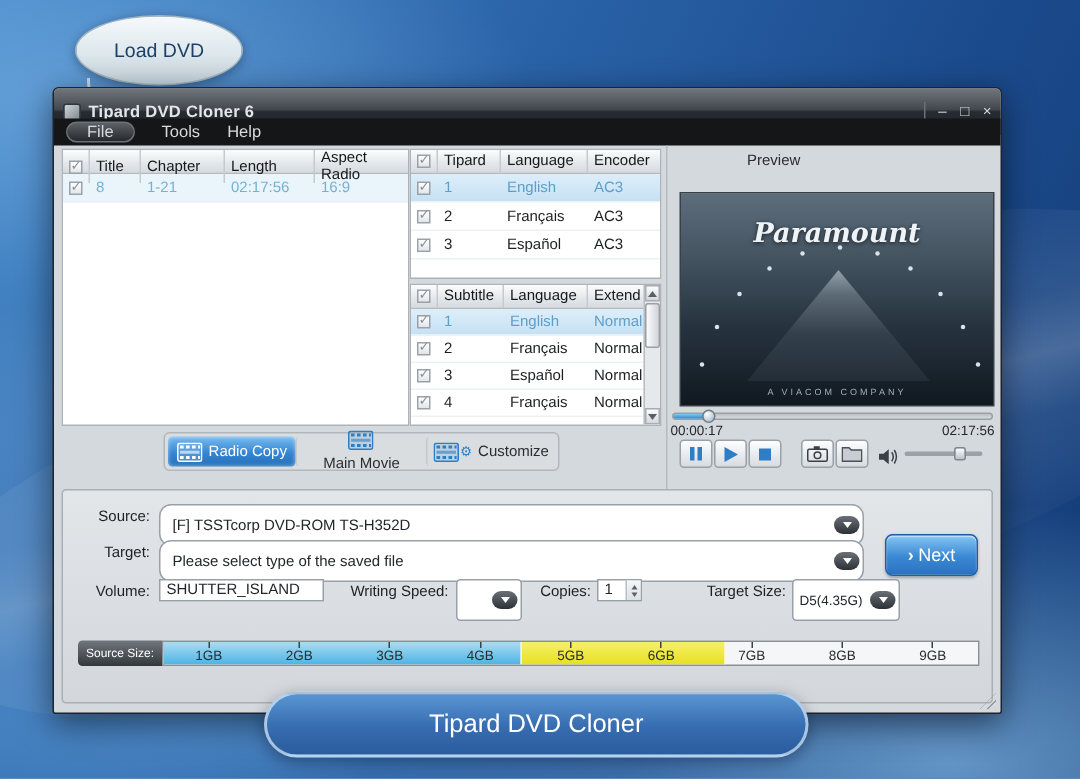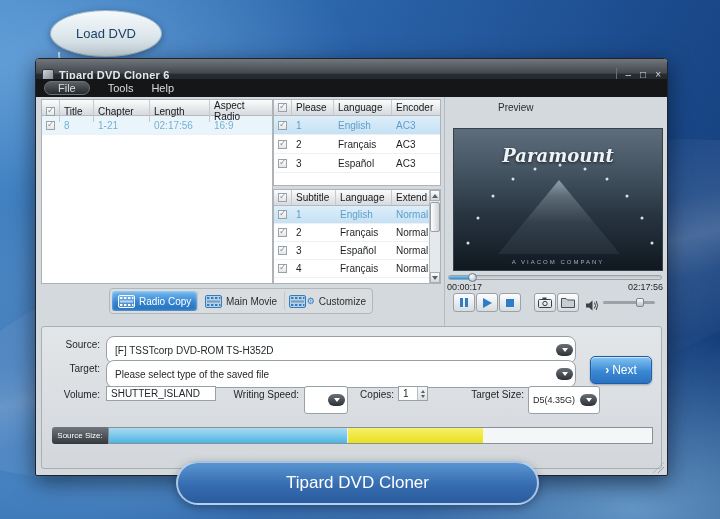--- a/index.html
+++ b/index.html
@@ -226,21 +226,21 @@
         <div class="td">02:17:56</div>
         <div class="td">16:9</div>
       </div>
     </div>
 
     <div class="tbl track-tbl">
       <div class="thead cols-track">
         <div class="th">
             <span class="cb checked"></span>
           </div>
-        <div class="th">Please</div>
+        <div class="th">Tipard</div>
         <div class="th">Language</div>
         <div class="th last">Encoder</div>
       </div>
       <div class="trow sel cols-track">
         <div class="td">
             <span class="cb checked"></span>
           </div>
         <div class="td">1</div>
         <div class="td">English</div>
         <div class="td">AC3</div>
@@ -325,21 +325,21 @@
             <rect x="10" y="2" width="2.4" height="2" fill="currentColor"></rect>
             <rect x="14" y="2" width="1.4" height="2" fill="currentColor"></rect>
           <rect x="2" y="9" width="2.4" height="2" fill="currentColor"></rect>
             <rect x="6" y="9" width="2.4" height="2" fill="currentColor"></rect>
             <rect x="10" y="9" width="2.4" height="2" fill="currentColor"></rect>
             <rect x="14" y="9" width="1.4" height="2" fill="currentColor"></rect>
           <rect x="2" y="5.5" width="13" height="2" fill="currentColor" opacity="0.6"></rect>
         </svg>
         <span>Radio Copy</span>
       </div>
-      <div class="mode-btn" style="color:#2d7ec6;">
+      <div class="mode-btn" style="color:#2d7ec6;flex-direction:column;">
         <svg width="17" height="13" viewBox="0 0 17 13">
           <rect x="0.5" y="0.5" width="16" height="12" rx="1.5" fill="currentColor" opacity="0.15"></rect>
           <rect x="0.5" y="0.5" width="16" height="12" rx="1.5" fill="none" stroke="currentColor"></rect>
           <rect x="2" y="2" width="2.4" height="2" fill="currentColor"></rect>
             <rect x="6" y="2" width="2.4" height="2" fill="currentColor"></rect>
             <rect x="10" y="2" width="2.4" height="2" fill="currentColor"></rect>
             <rect x="14" y="2" width="1.4" height="2" fill="currentColor"></rect>
           <rect x="2" y="9" width="2.4" height="2" fill="currentColor"></rect>
             <rect x="6" y="9" width="2.4" height="2" fill="currentColor"></rect>
             <rect x="10" y="9" width="2.4" height="2" fill="currentColor"></rect>
@@ -466,20 +466,31 @@
       <span class="flabel" style="left:420px; top:62px; width:62px;">Target Size:</span>
       <div class="combo" style="left:486px; top:59px; width:72px; border-radius:3px; padding-left:4px;">
         <span class="combo-text" style="font-size:9px;">D5(4.35G)</span>
         <span class="combo-arrow"></span>
       </div>
 
       <div class="srcsize-label">Source Size:</div>
       <div class="sizebar">
         <div class="seg blue"></div>
         <div class="seg yellow"></div>
+        <div class="size-ticks">
+          <span class="size-tick">1GB</span>
+          <span class="size-tick">2GB</span>
+          <span class="size-tick">3GB</span>
+          <span class="size-tick">4GB</span>
+          <span class="size-tick">5GB</span>
+          <span class="size-tick">6GB</span>
+          <span class="size-tick">7GB</span>
+          <span class="size-tick">8GB</span>
+          <span class="size-tick">9GB</span>
+        </div>
       </div>
     </div>
 
     <div class="grip"></div>
   </div>
 
   <div class="caption">
     <span>Tipard DVD Cloner</span>
   </div>
 </div>

